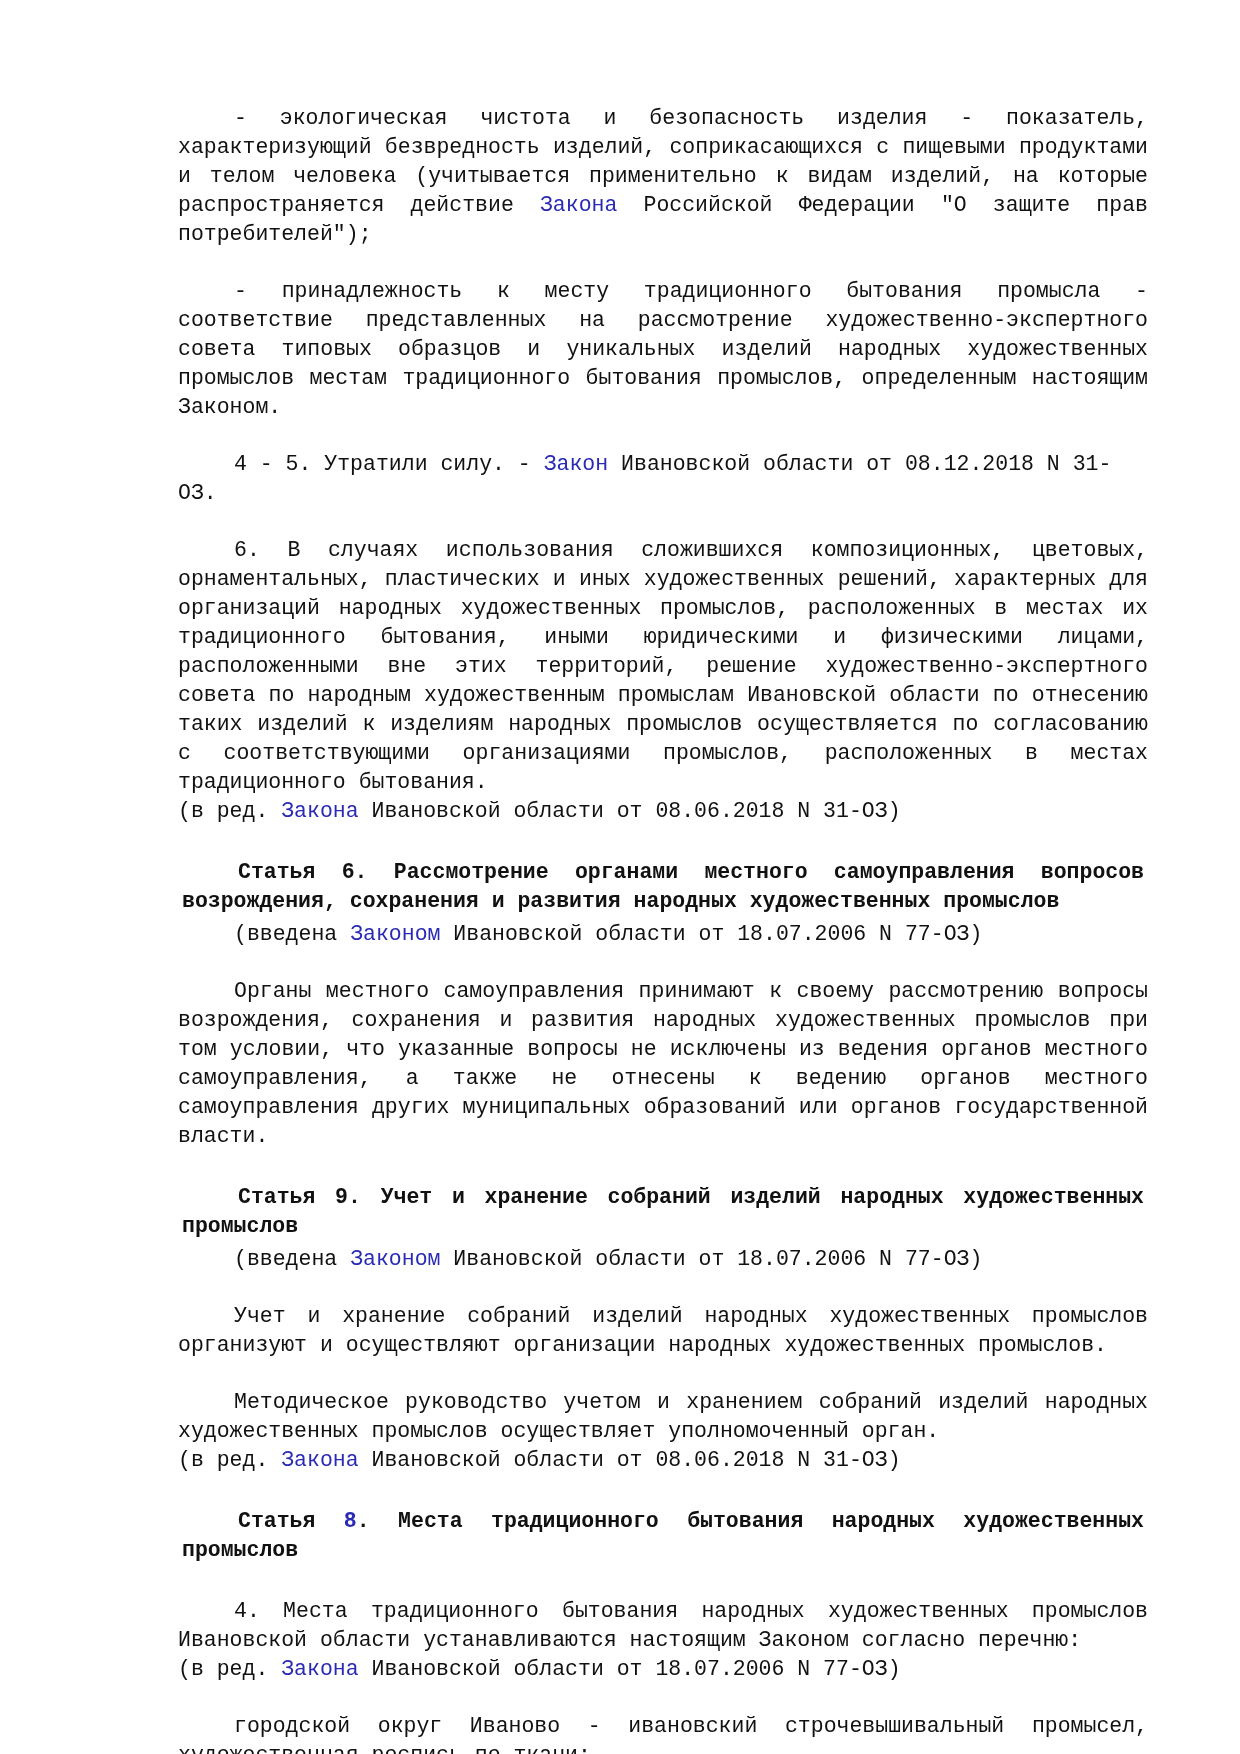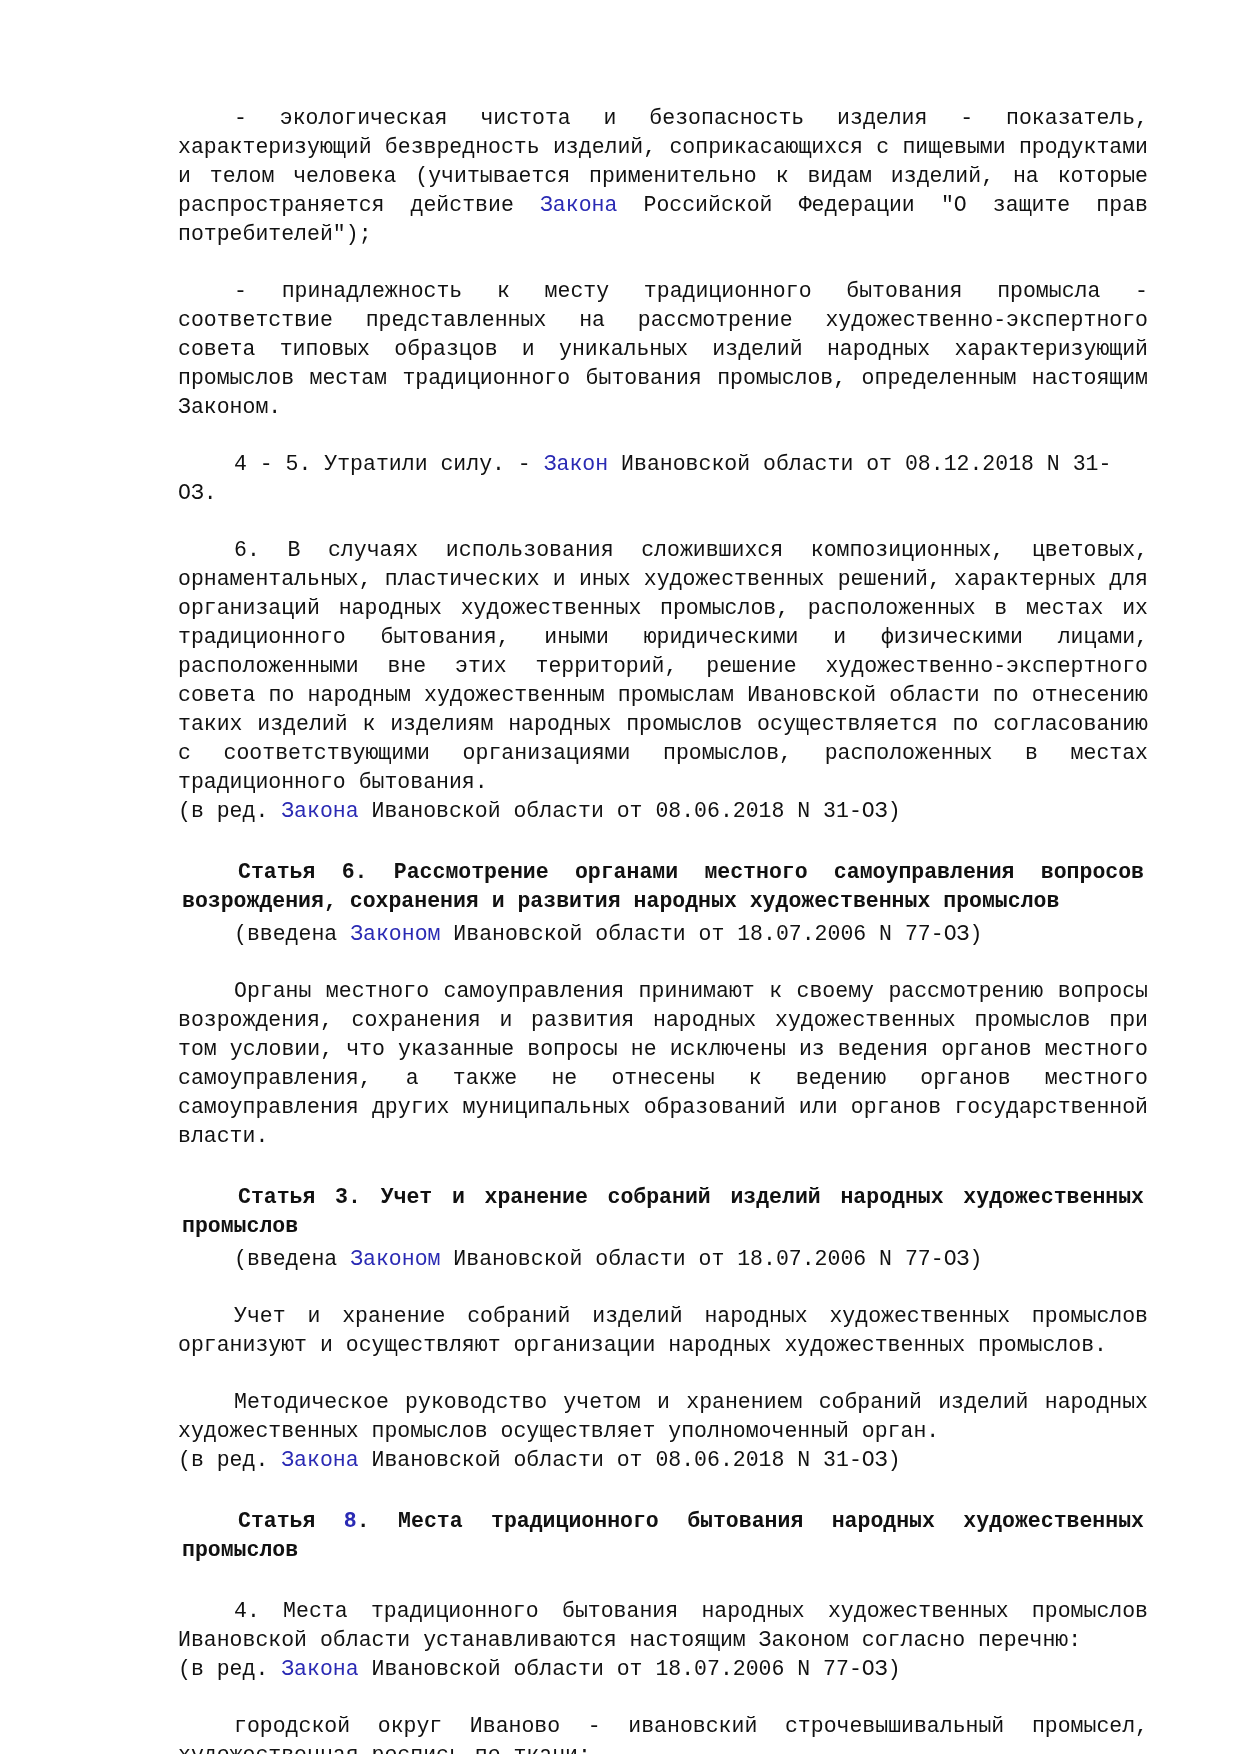--- a/index.html
+++ b/index.html
@@ -31,21 +31,21 @@
 </style>
 </head>
 <body>
 
 <div class="page">
 
   <p class="ind"><span>- экологическая чистота и безопасность изделия - показатель, характеризующий безвредность изделий, соприкасающихся с пищевыми продуктами и телом человека (учитывается применительно к видам изделий, на которые распространяется действие </span><a>Закона</a><span> Российской Федерации "О защите прав потребителей");</span></p>
 
   <div class="gap"></div>
 
-  <p class="ind">- принадлежность к месту традиционного бытования промысла - соответствие представленных на рассмотрение художественно-экспертного совета типовых образцов и уникальных изделий народных характеризующий промыслов местам традиционного бытования промыслов, определенным настоящим Законом.</p>
+  <p class="ind">- принадлежность к месту традиционного бытования промысла - соответствие представленных на рассмотрение художественно-экспертного совета типовых образцов и уникальных изделий народных художественных промыслов местам традиционного бытования промыслов, определенным настоящим Законом.</p>
 
   <div class="gap"></div>
 
   <p class="ind note"><span>4 - 5. Утратили силу. - </span><a>Закон</a><span> Ивановской области от 08.12.2018 N 31-ОЗ.</span></p>
 
   <div class="gap"></div>
 
   <p class="ind">6. В случаях использования сложившихся композиционных, цветовых, орнаментальных, пластических и иных художественных решений, характерных для организаций народных художественных промыслов, расположенных в местах их традиционного бытования, иными юридическими и физическими лицами, расположенными вне этих территорий, решение художественно-экспертного совета по народным художественным промыслам Ивановской области по отнесению таких изделий к изделиям народных промыслов осуществляется по согласованию с соответствующими организациями промыслов, расположенных в местах традиционного бытования.</p>
   <p class="note"><span>(в ред. </span><a>Закона</a><span> Ивановской области от 08.06.2018 N 31-ОЗ)</span></p>
 
@@ -53,21 +53,21 @@
 
   <h2>Статья 6. Рассмотрение органами местного самоуправления вопросов возрождения, сохранения и развития народных художественных промыслов</h2>
   <p class="note ind"><span>(введена </span><a>Законом</a><span> Ивановской области от 18.07.2006 N 77-ОЗ)</span></p>
 
   <div class="gap"></div>
 
   <p class="ind">Органы местного самоуправления принимают к своему рассмотрению вопросы возрождения, сохранения и развития народных художественных промыслов при том условии, что указанные вопросы не исключены из ведения органов местного самоуправления, а также не отнесены к ведению органов местного самоуправления других муниципальных образований или органов государственной власти.</p>
 
   <div class="gap"></div>
 
-  <h2>Статья 3. Учет и хранение собраний изделий народных художественных промыслов</h2>
+  <h2>Статья 9. Учет и хранение собраний изделий народных художественных промыслов</h2>
   <p class="note ind"><span>(введена </span><a>Законом</a><span> Ивановской области от 18.07.2006 N 77-ОЗ)</span></p>
 
   <div class="gap"></div>
 
   <p class="ind">Учет и хранение собраний изделий народных художественных промыслов организуют и осуществляют организации народных художественных промыслов.</p>
 
   <div class="gap"></div>
 
   <p class="ind">Методическое руководство учетом и хранением собраний изделий народных художественных промыслов осуществляет уполномоченный орган.</p>
   <p class="note"><span>(в ред. </span><a>Закона</a><span> Ивановской области от 08.06.2018 N 31-ОЗ)</span></p>

